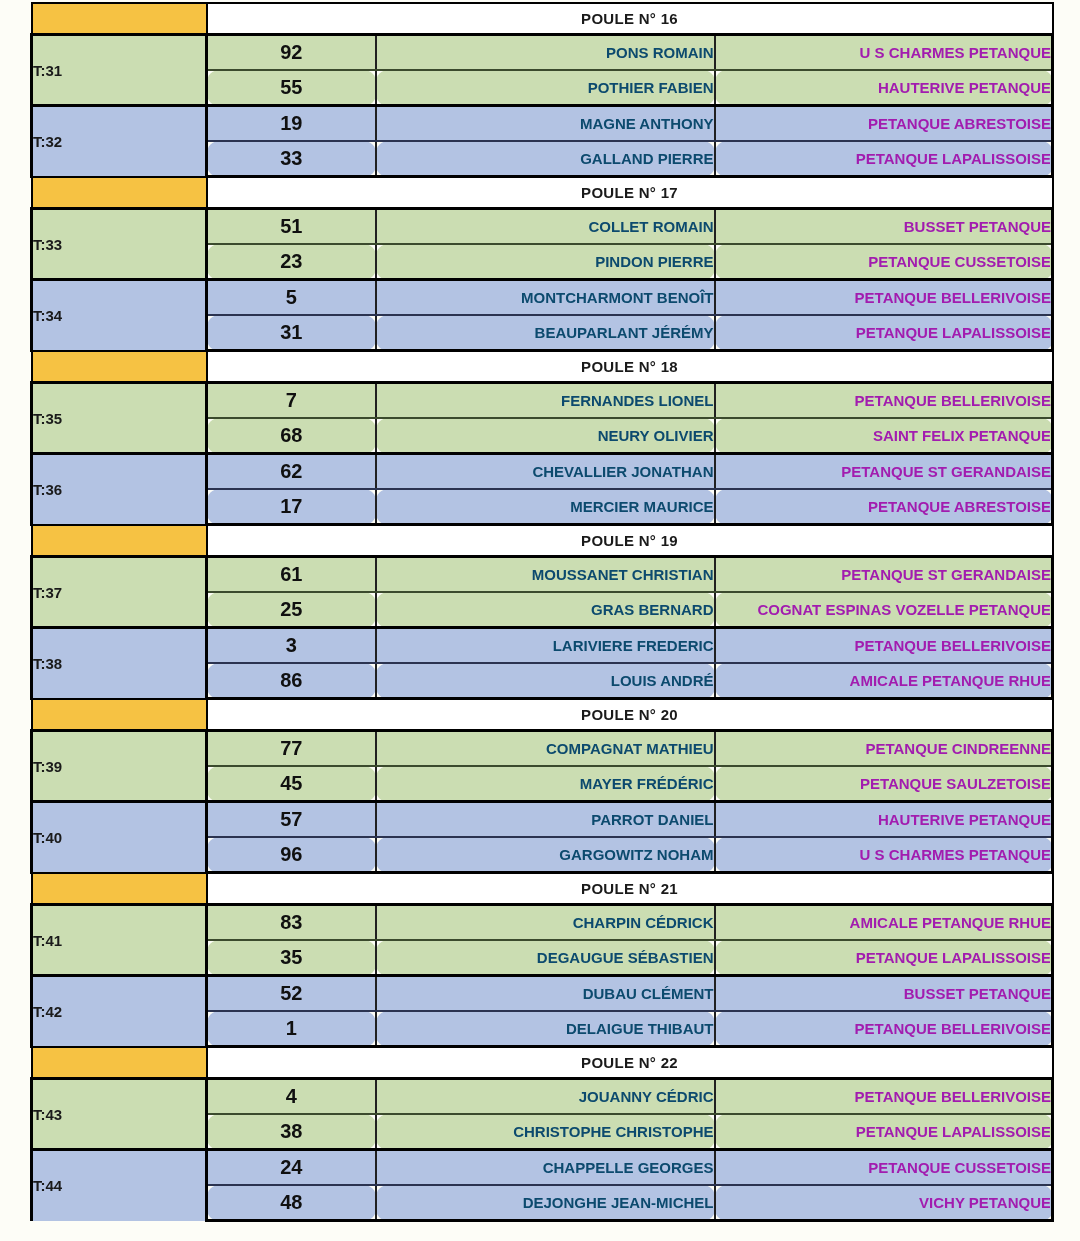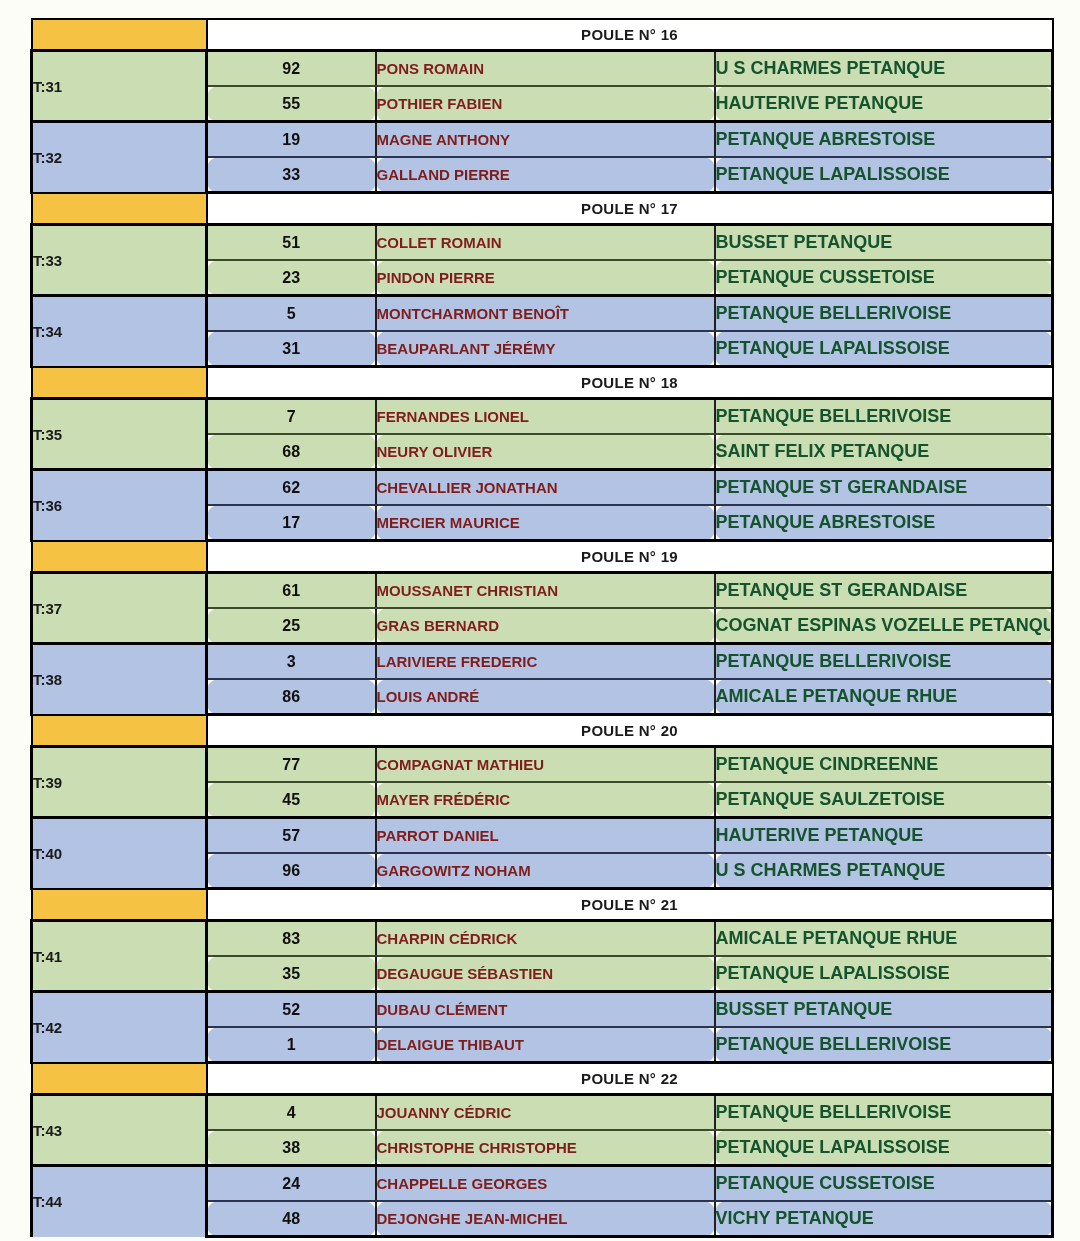--- a/index.html
+++ b/index.html
@@ -10,21 +10,21 @@
     width: 1080px;
     height: 1241px;
     background: #fdfdf7;
     font-family: "Liberation Sans", sans-serif;
     overflow: hidden;
   }
 
   #board {
     position: absolute;
     left: 30px;
-    top: 18px;
+    top: 2px;
     width: 1021px;
   }
 
   table.poule-table {
     border-collapse: collapse;
     table-layout: fixed;
     width: 1021px;
   }
 
   table.poule-table col.c-terrain { width: 175px; }
@@ -63,43 +63,43 @@
     font-size: 15px;
     font-weight: bold;
     color: #1a1a1a;
     border-left: 3px solid #000000;
     border-right: 3px solid #000000;
   }
 
   td.num-cell {
     text-align: center;
     vertical-align: middle;
-    font-size: 16px;
+    font-size: 20px;
     font-weight: bold;
     color: #101010;
     border-right: 2px solid #202020;
     margin-top: 26px;
   }
 
   td.name-cell {
-    text-align: left;
+    text-align: right;
     vertical-align: middle;
     font-size: 15px;
     font-weight: bold;
-    color: #7f1d1d;
+    color: #0c4a6e;
     padding-left: 7px;
     border-right: 2px solid #202020;
   }
 
   td.club-cell {
-    text-align: left;
-    vertical-align: middle;
-    font-size: 18px;
-    font-weight: bold;
-    color: #14532d;
+    text-align: right;
+    vertical-align: middle;
+    font-size: 15px;
+    font-weight: bold;
+    color: #a21caf;
     padding-left: 7px;
     border-right: 3px solid #000000;
     white-space: nowrap;
     overflow: hidden;
   }
 
   
   tr.grp-green td.terrain-cell,
   tr.grp-green td.num-cell,
   tr.grp-green td.name-cell,

